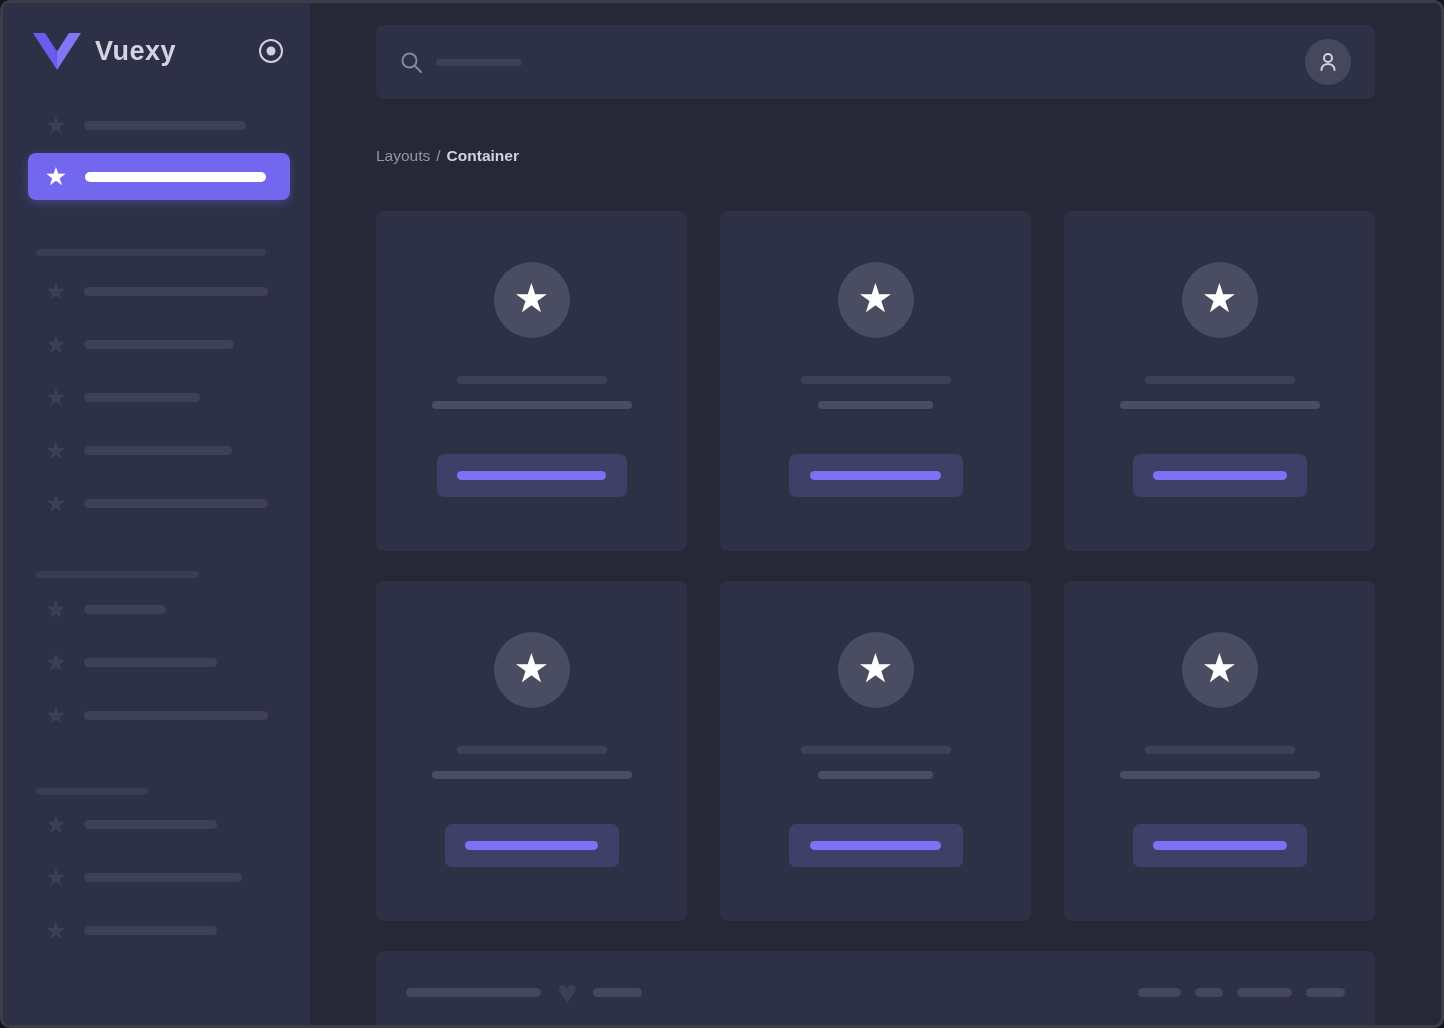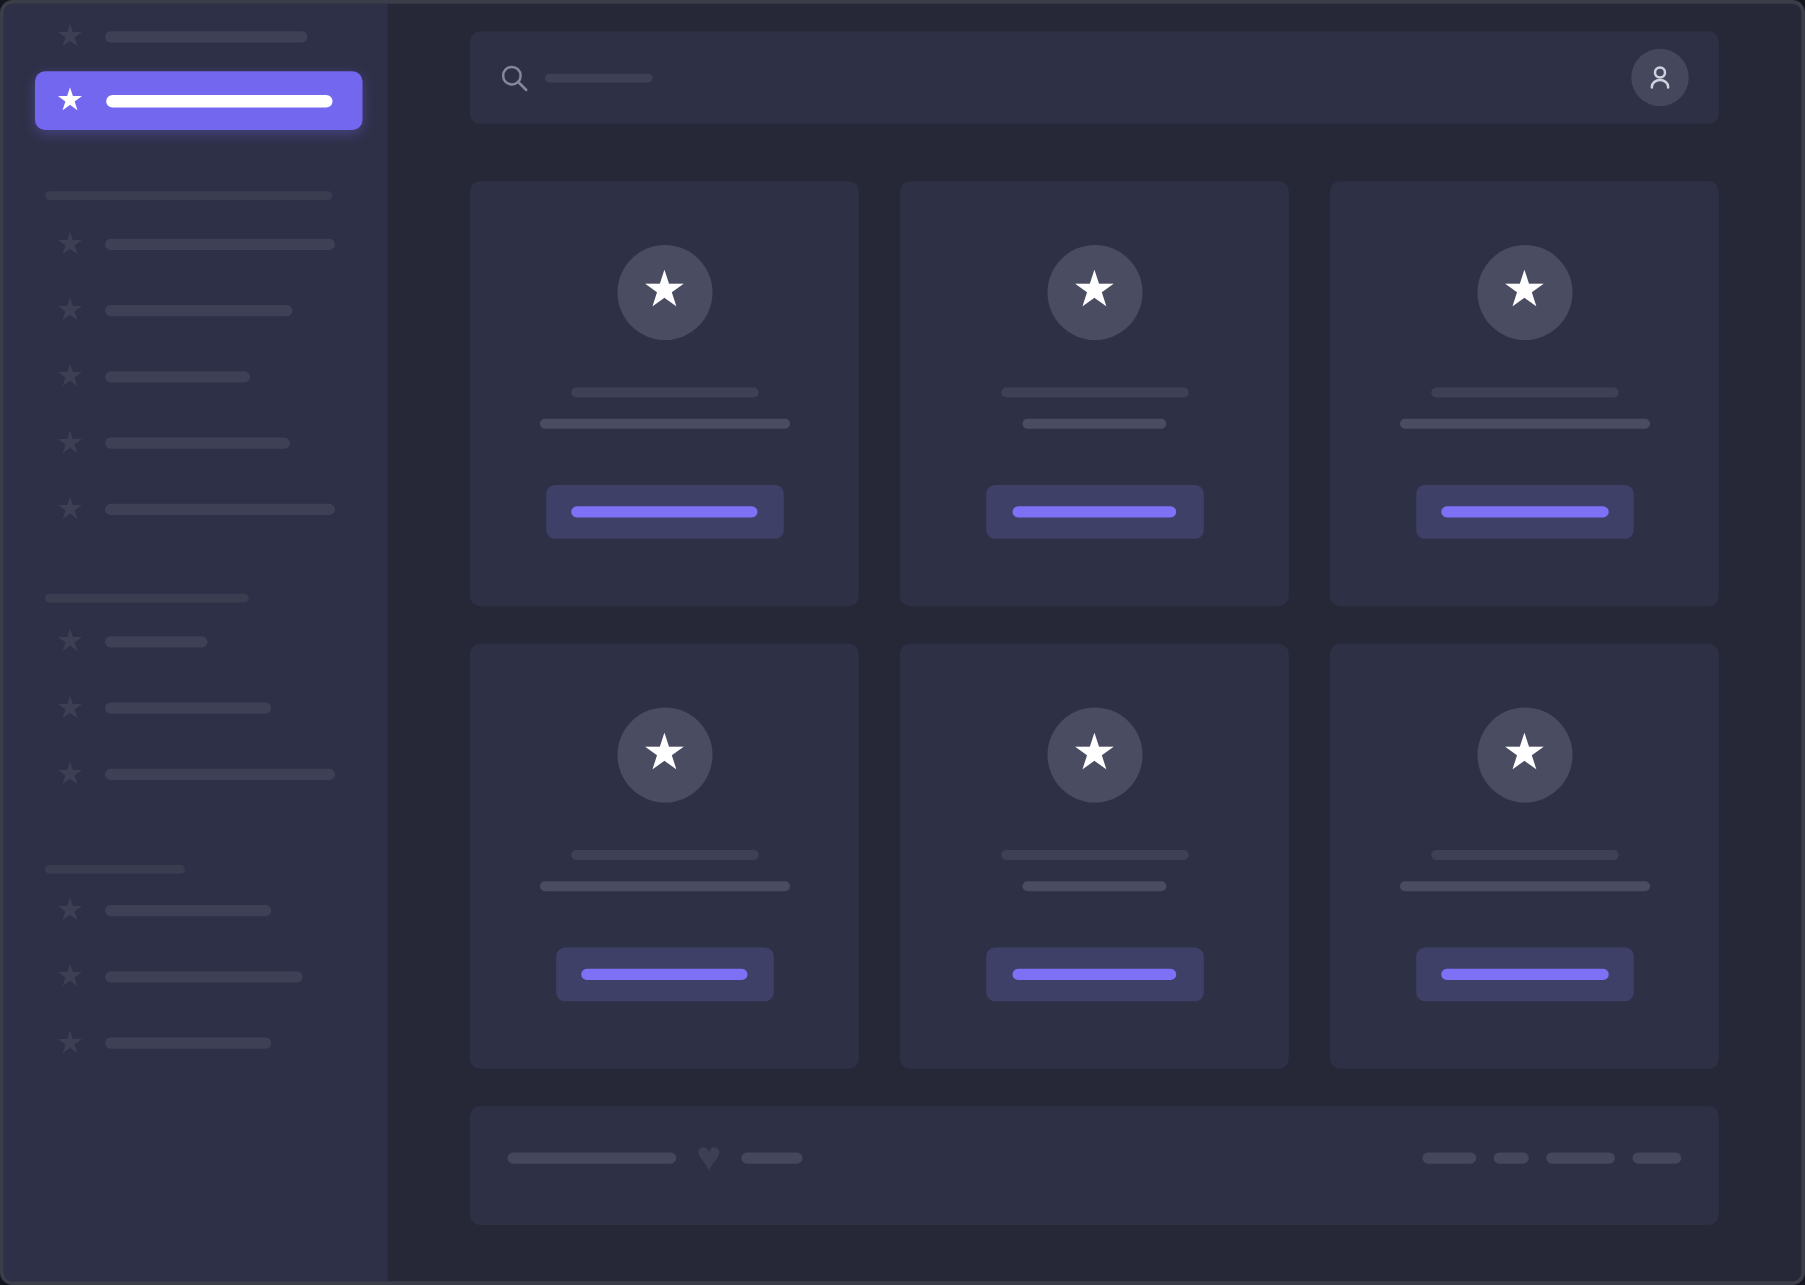--- a/index.html
+++ b/index.html
@@ -61,20 +61,34 @@
   .f-right{margin-left:auto; display:flex; align-items:center; gap:14px; height:28px;}
   .f-bar{height:9px; border-radius:4.5px; background:var(--skeleton-mid);}
   .heart{font-size:34px; line-height:28px; color:var(--icon-muted);}
 </style>
 </head>
 <body>
 
 <div class="screen">
 
   <aside class="sidebar">
+    <div class="logo-row">
+      <svg class="logo-svg" viewBox="0 0 52 40">
+        <path d="M0 0 L13 0 L26 20 L26 40 Z" fill="#6a5deb"></path>
+        <path d="M52 0 L39 0 L26 20 L26 40 Z" fill="#8276f4"></path>
+        <path d="M13 0 L26 20 L26 30 L19 9 Z" fill="#5e51e6" opacity="0.55"></path>
+      </svg>
+      <span class="brand">Vuexy</span>
+      <span class="pin-toggle">
+        <svg width="26" height="26" viewBox="0 0 26 26">
+          <circle cx="13" cy="13" r="11" fill="none" stroke="#cfd0dd" stroke-width="2"></circle>
+          <circle cx="13" cy="13" r="4.5" fill="#cfd0dd"></circle>
+        </svg>
+      </span>
+    </div>
     <nav id="sidebar-nav">
         <div class="side-item">
           <span class="star">★</span>
           <div class="bar" style="width: 162px;"></div>
         </div>
         <div class="side-item active">
           <span class="star">★</span>
           <div class="bar" style="width: 182px;"></div>
         </div>
         <div class="sec-divider" style="width: 230px; margin-top: 49px; margin-bottom: 9px;"></div>
@@ -138,20 +152,23 @@
       </span>
       <span class="search-ph" id="search-ph" style="width: 86px;"></span>
       <span class="avatar">
         <svg width="24" height="24" viewBox="0 0 24 24">
           <circle cx="12" cy="8" r="4" fill="none" stroke="#d0d2df" stroke-width="2"></circle>
           <path d="M5.5 20 v-0.5 a6.5 5.5 0 0 1 13 0 V20" fill="none" stroke="#d0d2df" stroke-width="2" stroke-linecap="round"></path>
         </svg>
       </span>
     </div>
 
+    <div class="breadcrumb">
+      <span>Layouts</span><span class="sep">/</span><span class="current">Container</span>
+    </div>
 
     <div class="cards" id="cards-grid">
         <div class="card">
           <div class="card-avatar">
             <span class="star">★</span>
           </div>
           <div class="card-line1" style="width: 150px;"></div>
           <div class="card-line2" style="width: 200px;"></div>
           <button class="card-button" style="width: 190px;">
             <span class="btn-bar" style="width: 149px;"></span>

